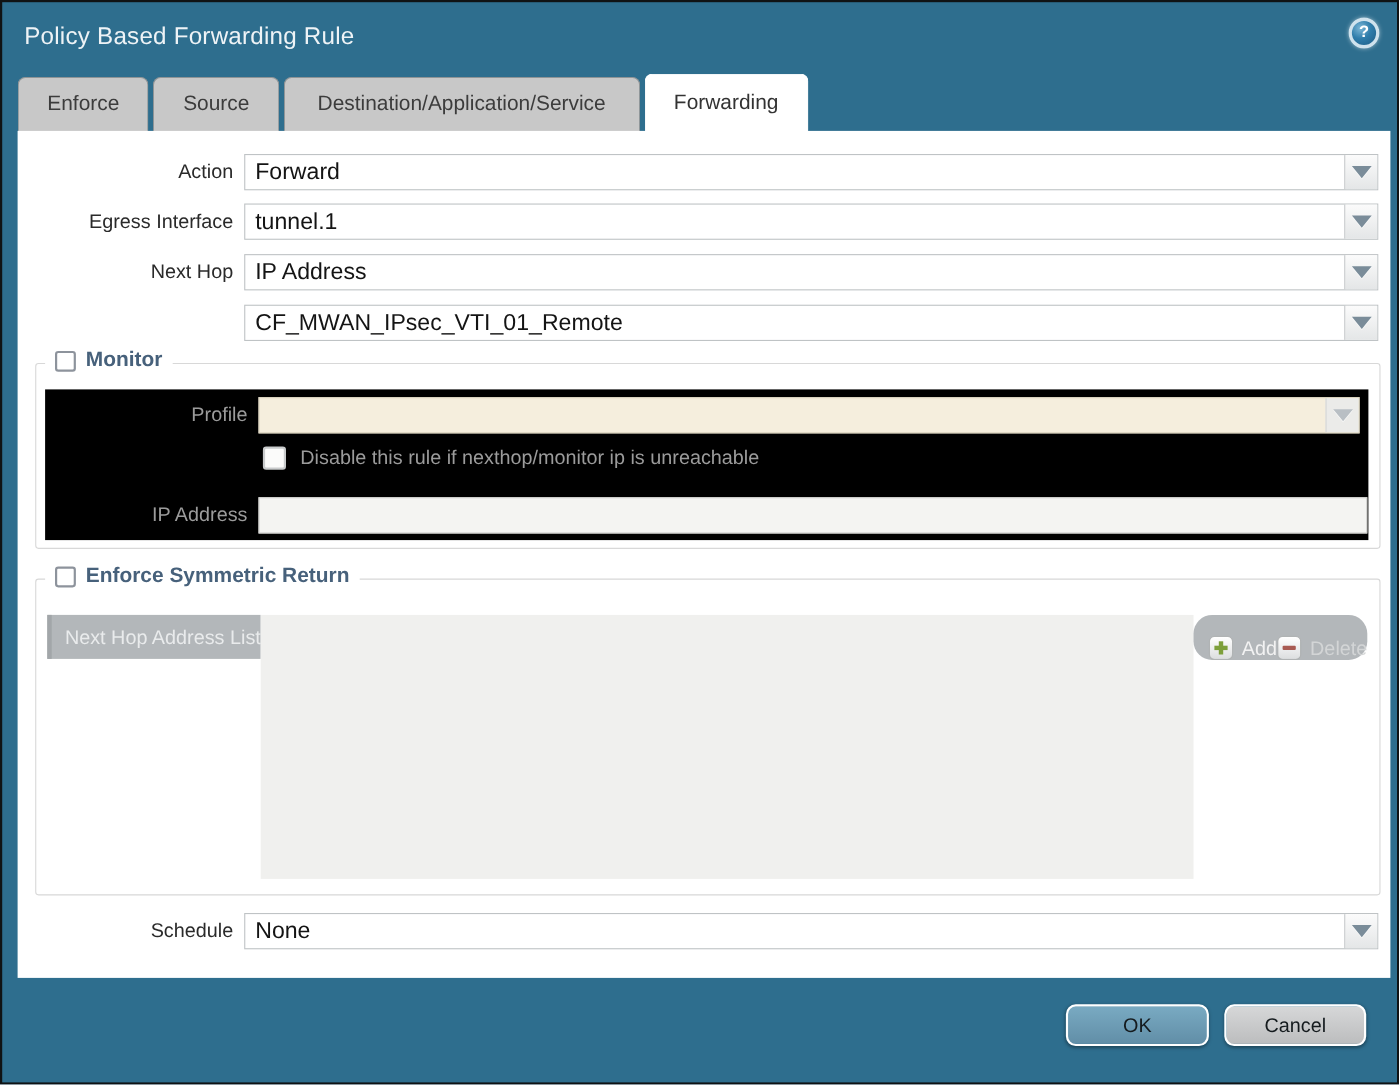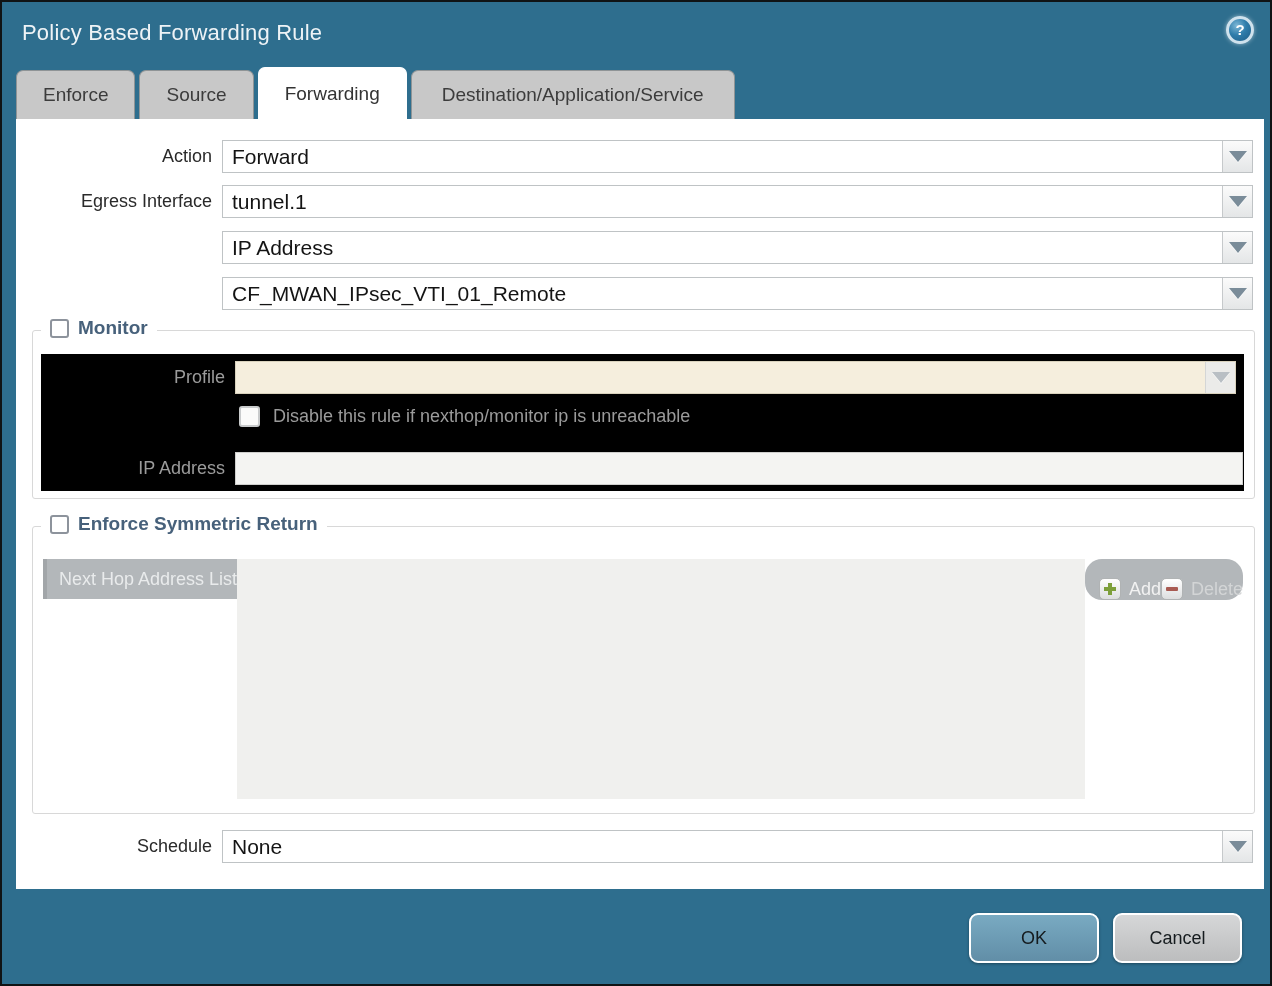--- a/index.html
+++ b/index.html
@@ -100,40 +100,40 @@
   .tbtn.disabled { cursor:default; }
   .plus { position:relative; width:12px; height:12px; }
   .plus::before, .plus::after { content:""; position:absolute; background:#7d9f3b; }
   .plus::before { left:4px; top:0; width:4px; height:12px; }
   .plus::after { left:0; top:4px; width:12px; height:4px; }
   .minus { width:12px; height:4px; background:#a85a52; border-radius:1px; }
   .tbtn .btext { font-size:18px; color:#f2f2f2; }
   .tbtn.disabled .btext { color:#d3d5d6; }
   
   .btn {
-    position:absolute; height:50px; border-radius:9px; border:2px solid #ffffff;
+    position:absolute; height:38px; border-radius:9px; border:2px solid #ffffff;
     font-size:18px; color:#151b1e; display:flex; align-items:center; justify-content:center;
     cursor:pointer; box-shadow:0 1px 3px rgba(0,0,0,.35);
   }
   .btn.ok { left:967px; top:911px; width:130px; background:linear-gradient(#79aac2,#618ea7); }
   .btn.cancel { left:1111px; top:911px; width:129px; background:linear-gradient(#d6d7d8,#bcbdbe); }
 </style>
 </head>
 <body>
 
 <div class="window">
 
   <div class="title">Policy Based Forwarding Rule</div>
   <div class="help">?</div>
 
   <div class="tabs">
     <div class="tab">Enforce</div>
     <div class="tab">Source</div>
+    <div class="tab wide">Destination/Application/Service</div>
     <div class="tab active">Forwarding</div>
-    <div class="tab wide">Destination/Application/Service</div>
   </div>
 
   <div class="panel">
 
     <div class="frow" style="top:21px; width:196px;">
       <div class="lbl">Action</div>
     </div>
     <div class="field" style="left:206px; top:21px; width:1031px;">
       <div class="val">Forward</div>
       <div class="drop">
@@ -144,20 +144,23 @@
     <div class="frow" style="top:66px; width:196px;">
       <div class="lbl">Egress Interface</div>
     </div>
     <div class="field" style="left:206px; top:66px; width:1031px;">
       <div class="val">tunnel.1</div>
       <div class="drop">
           <div class="arrow"></div>
         </div>
     </div>
 
+    <div class="frow" style="top:112px; width:196px;">
+      <div class="lbl">Next Hop</div>
+    </div>
     <div class="field" style="left:206px; top:112px; width:1031px;">
       <div class="val">IP Address</div>
       <div class="drop">
           <div class="arrow"></div>
         </div>
     </div>
 
     <div class="field" style="left:206px; top:158px; width:1031px;">
       <div class="val">CF_MWAN_IPsec_VTI_01_Remote</div>
       <div class="drop">

